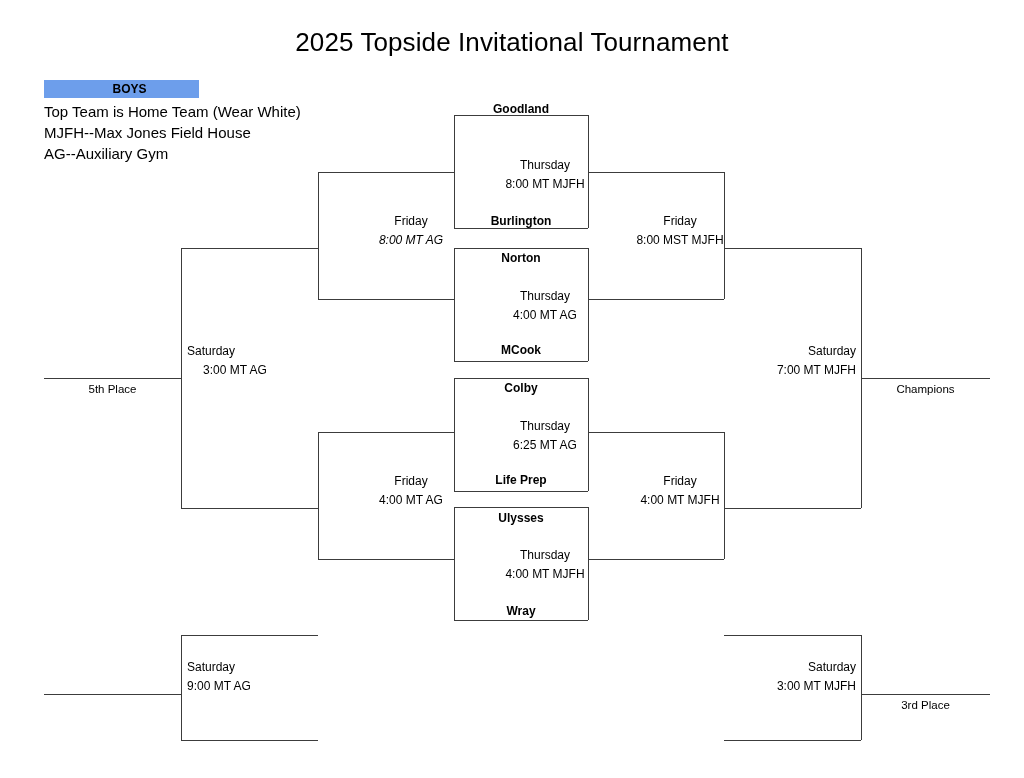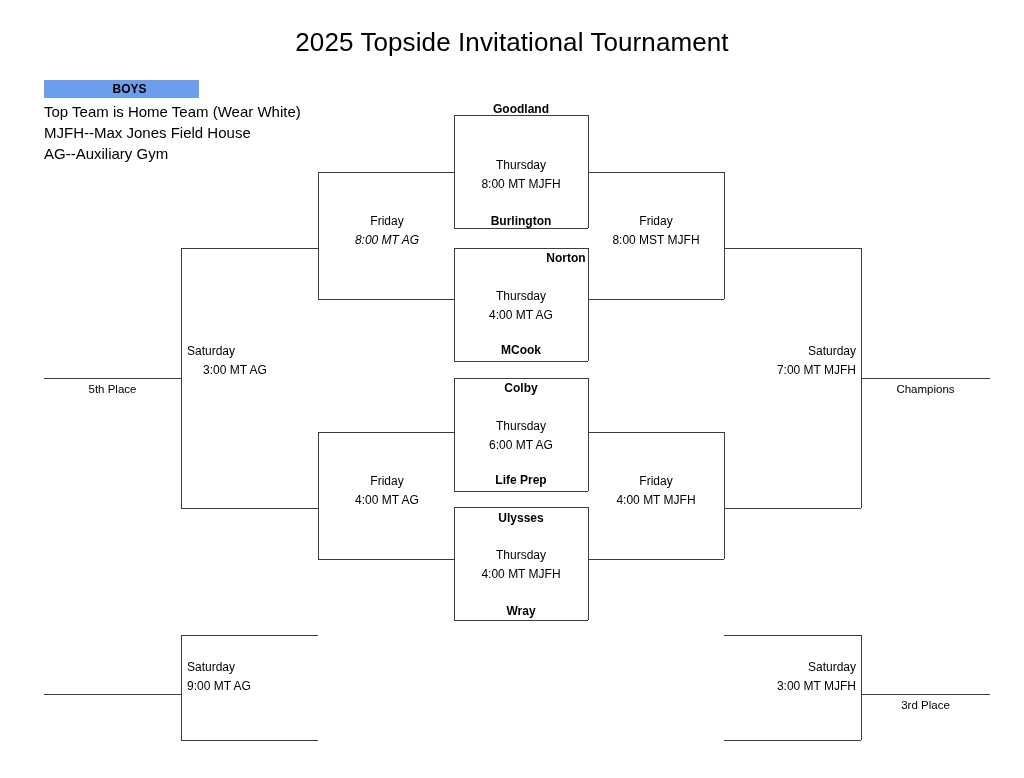--- a/index.html
+++ b/index.html
@@ -76,21 +76,21 @@
   }
 
   
   .ginfo {
     position: absolute;
     font-size: 12px;
     line-height: 19px;
     color: #000;
     white-space: nowrap;
   }
-  .ginfo.center { text-align: center; }
+  .ginfo.center { text-align: center; margin-left: 24px; }
   .ginfo.left   { text-align: left; }
   .ginfo.right  { text-align: right; }
 
   
   .team {
     position: absolute;
     font-size: 12px;
     font-weight: 700;
     line-height: 14px;
     text-align: center;
@@ -129,32 +129,32 @@
   <div class="vline" style="left:588px; top:115px; height:113px;"></div>
   <div class="hline" style="left:454px; top:228px; width:134px;"></div>
   <div class="ginfo center" style="left:454px; top:156px; width:134px;">Thursday</div>
   <div class="ginfo center" style="left:454px; top:175px; width:134px;">8:00 MT MJFH</div>
   <div class="team" style="left:454px; top:214px; width:134px;">Burlington</div>
 
   <div class="hline" style="left:454px; top:248px; width:134px;"></div>
   <div class="vline" style="left:454px; top:248px; height:113px;"></div>
   <div class="vline" style="left:588px; top:248px; height:113px;"></div>
   <div class="hline" style="left:454px; top:361px; width:134px;"></div>
-  <div class="team" style="left:454px; top:251px; width:134px;padding-left:45px;">Norton</div>
+  <div class="team" style="left:454px; top:251px; width:134px;">Norton</div>
   <div class="ginfo center" style="left:454px; top:287px; width:134px;">Thursday</div>
   <div class="ginfo center" style="left:454px; top:306px; width:134px;">4:00 MT AG</div>
   <div class="team" style="left:454px; top:343px; width:134px;">MCook</div>
 
   <div class="hline" style="left:454px; top:378px; width:134px;"></div>
   <div class="vline" style="left:454px; top:378px; height:113px;"></div>
   <div class="vline" style="left:588px; top:378px; height:113px;"></div>
   <div class="hline" style="left:454px; top:491px; width:134px;"></div>
   <div class="team" style="left:454px; top:381px; width:134px;">Colby</div>
   <div class="ginfo center" style="left:454px; top:417px; width:134px;">Thursday</div>
-  <div class="ginfo center" style="left:454px; top:436px; width:134px;">6:00 MT AG</div>
+  <div class="ginfo center" style="left:454px; top:436px; width:134px;">6:25 MT AG</div>
   <div class="team" style="left:454px; top:473px; width:134px;">Life Prep</div>
 
   <div class="hline" style="left:454px; top:507px; width:134px;"></div>
   <div class="vline" style="left:454px; top:507px; height:113px;"></div>
   <div class="vline" style="left:588px; top:507px; height:113px;"></div>
   <div class="hline" style="left:454px; top:620px; width:134px;"></div>
   <div class="team" style="left:454px; top:511px; width:134px;">Ulysses</div>
   <div class="ginfo center" style="left:454px; top:546px; width:134px;">Thursday</div>
   <div class="ginfo center" style="left:454px; top:565px; width:134px;">4:00 MT MJFH</div>
   <div class="team" style="left:454px; top:604px; width:134px;">Wray</div>

